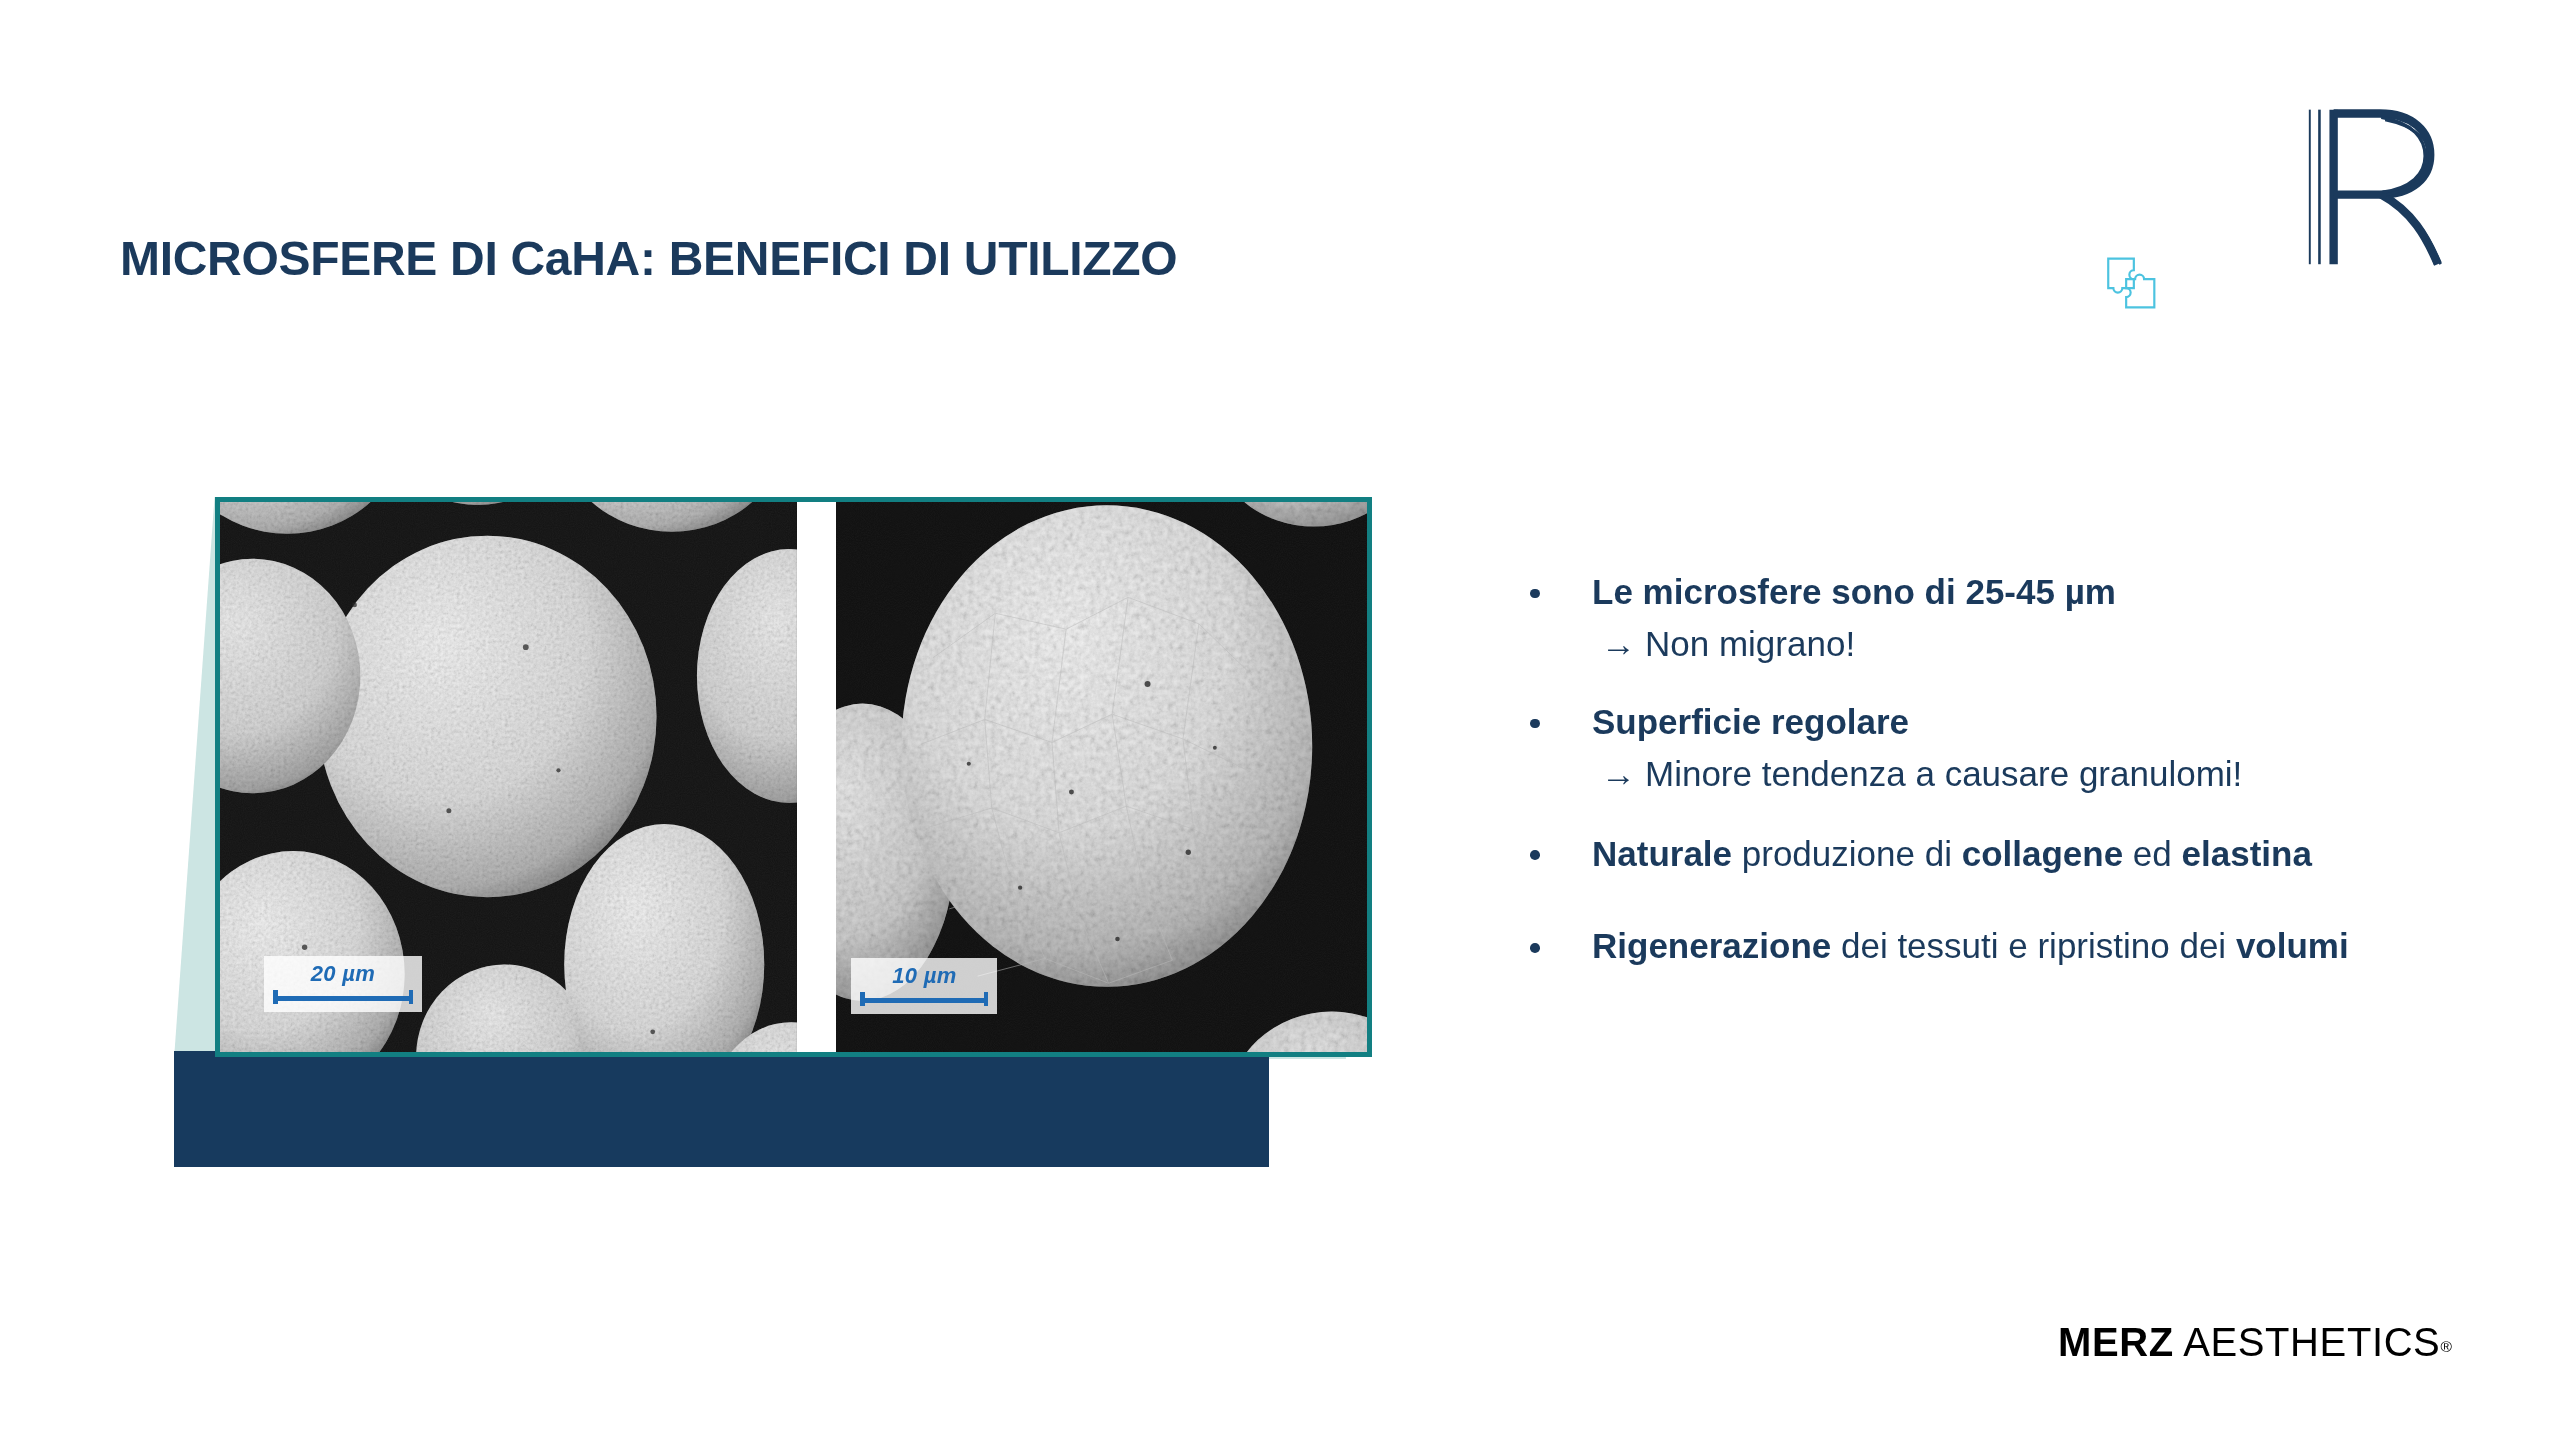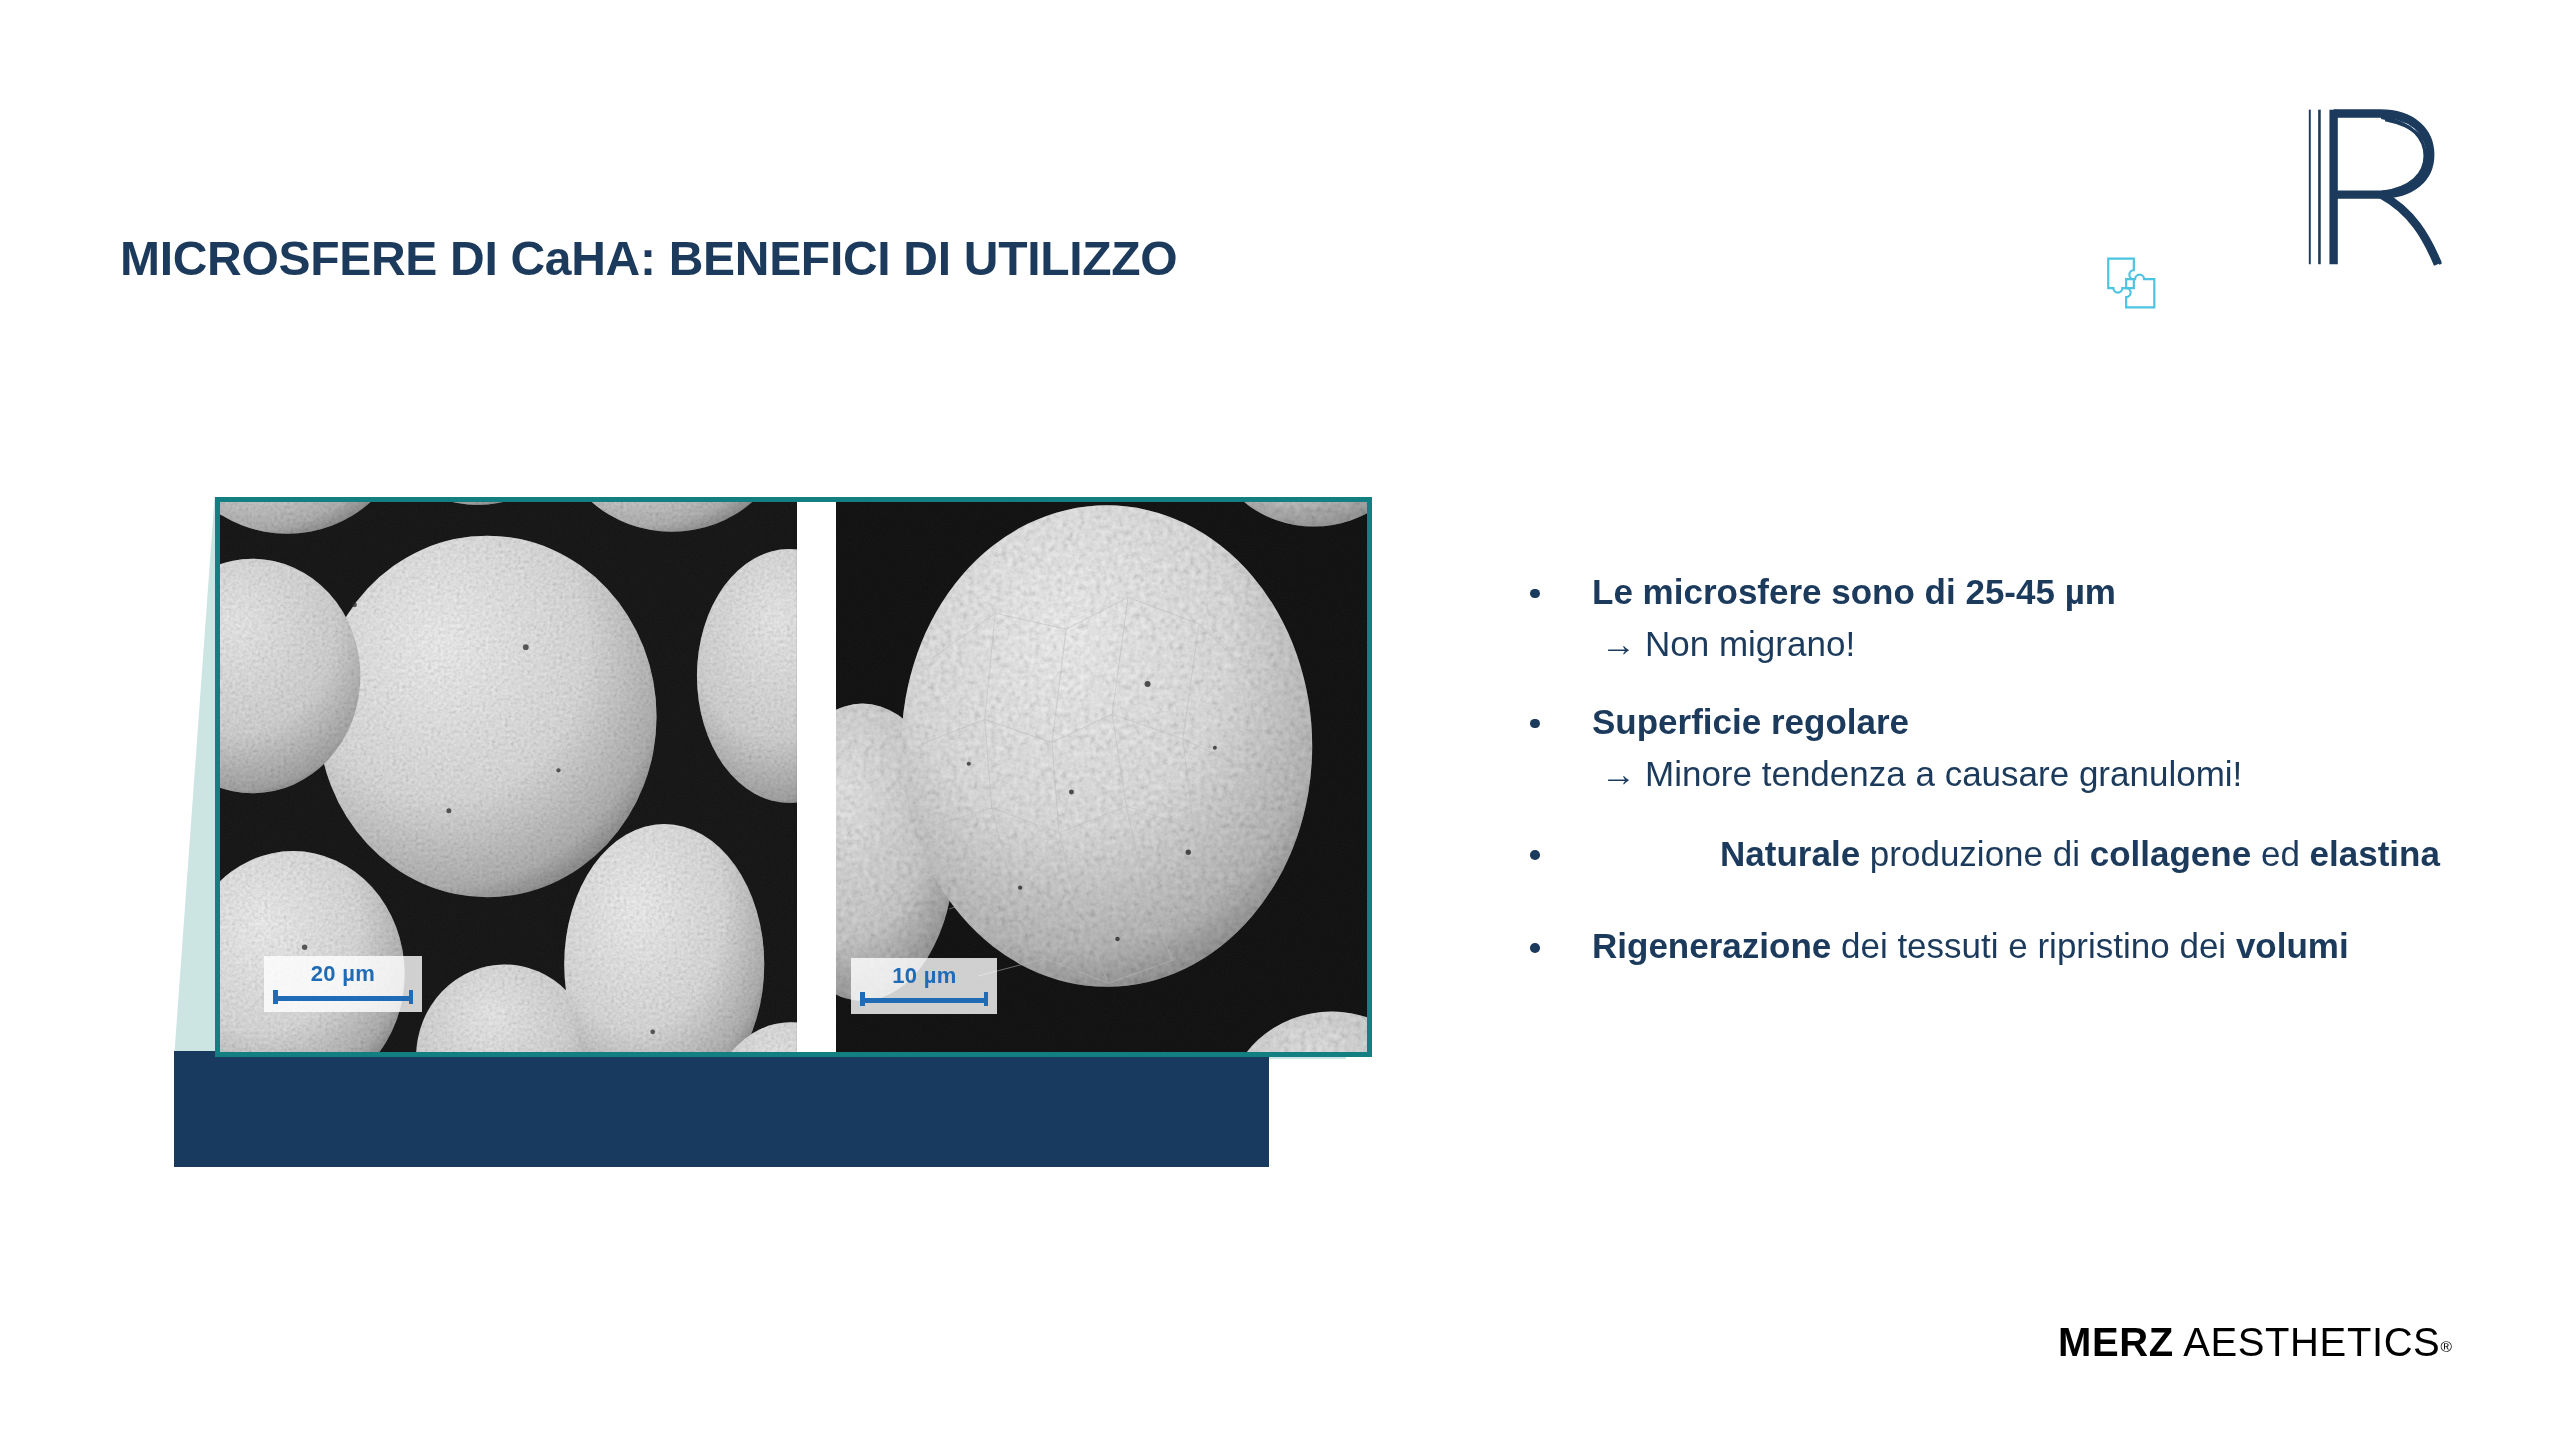--- a/index.html
+++ b/index.html
@@ -86,20 +86,21 @@
     position: absolute;
     left: 41px;
     top: 0px;
     width: 1157px;
     height: 560px;
     box-sizing: border-box;
     border: 5.2px solid #127f82;
     background: #bef264;
     overflow: hidden;
     display: flex;
+    font-style: italic;
   }
   .micro-panel {
     position: relative;
     height: 100%;
     overflow: hidden;
     background: #101010;
   }
   #micro-panel-left  { width: 50.3%; }
   #micro-gap         { width: 3.4%; background: #ffffff; flex: none; }
   #micro-panel-right { flex: 1 1 auto; }
@@ -184,21 +185,21 @@
   }
   .bullet-sub .arrow {
     display: inline-block;
     margin-right: 9px;
     font-size: 35px;
   }
 
   
   #bullet-block-0 { margin-bottom: 37px; }
   #bullet-block-1 { margin-bottom: 39px; }
-  #bullet-block-2 { margin-bottom: 52px; text-align: center; }
+  #bullet-block-2 { margin-bottom: 52px; }
 
   
   #merz-logo {
     position: absolute;
     left: 2058px;
     top: 1312px;
     width: 412px;
     height: 52px;
     color: #000000;
     white-space: nowrap;

